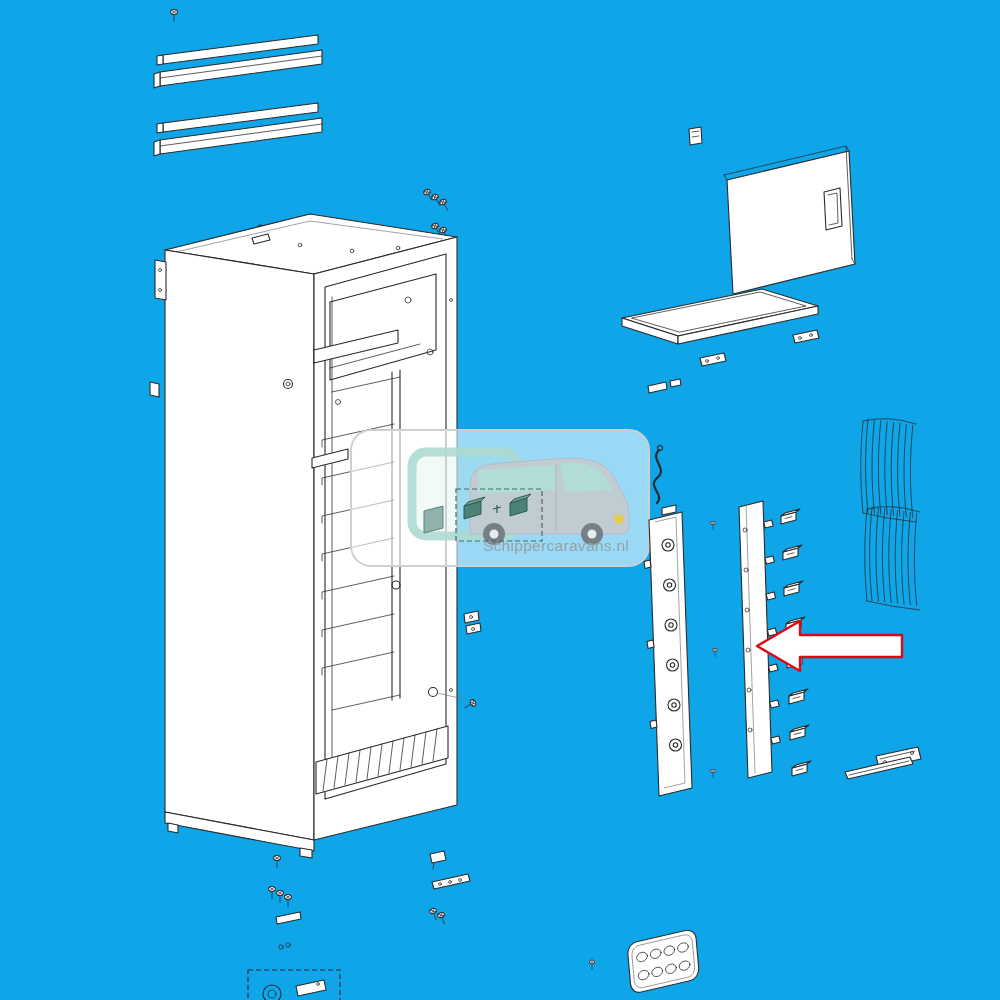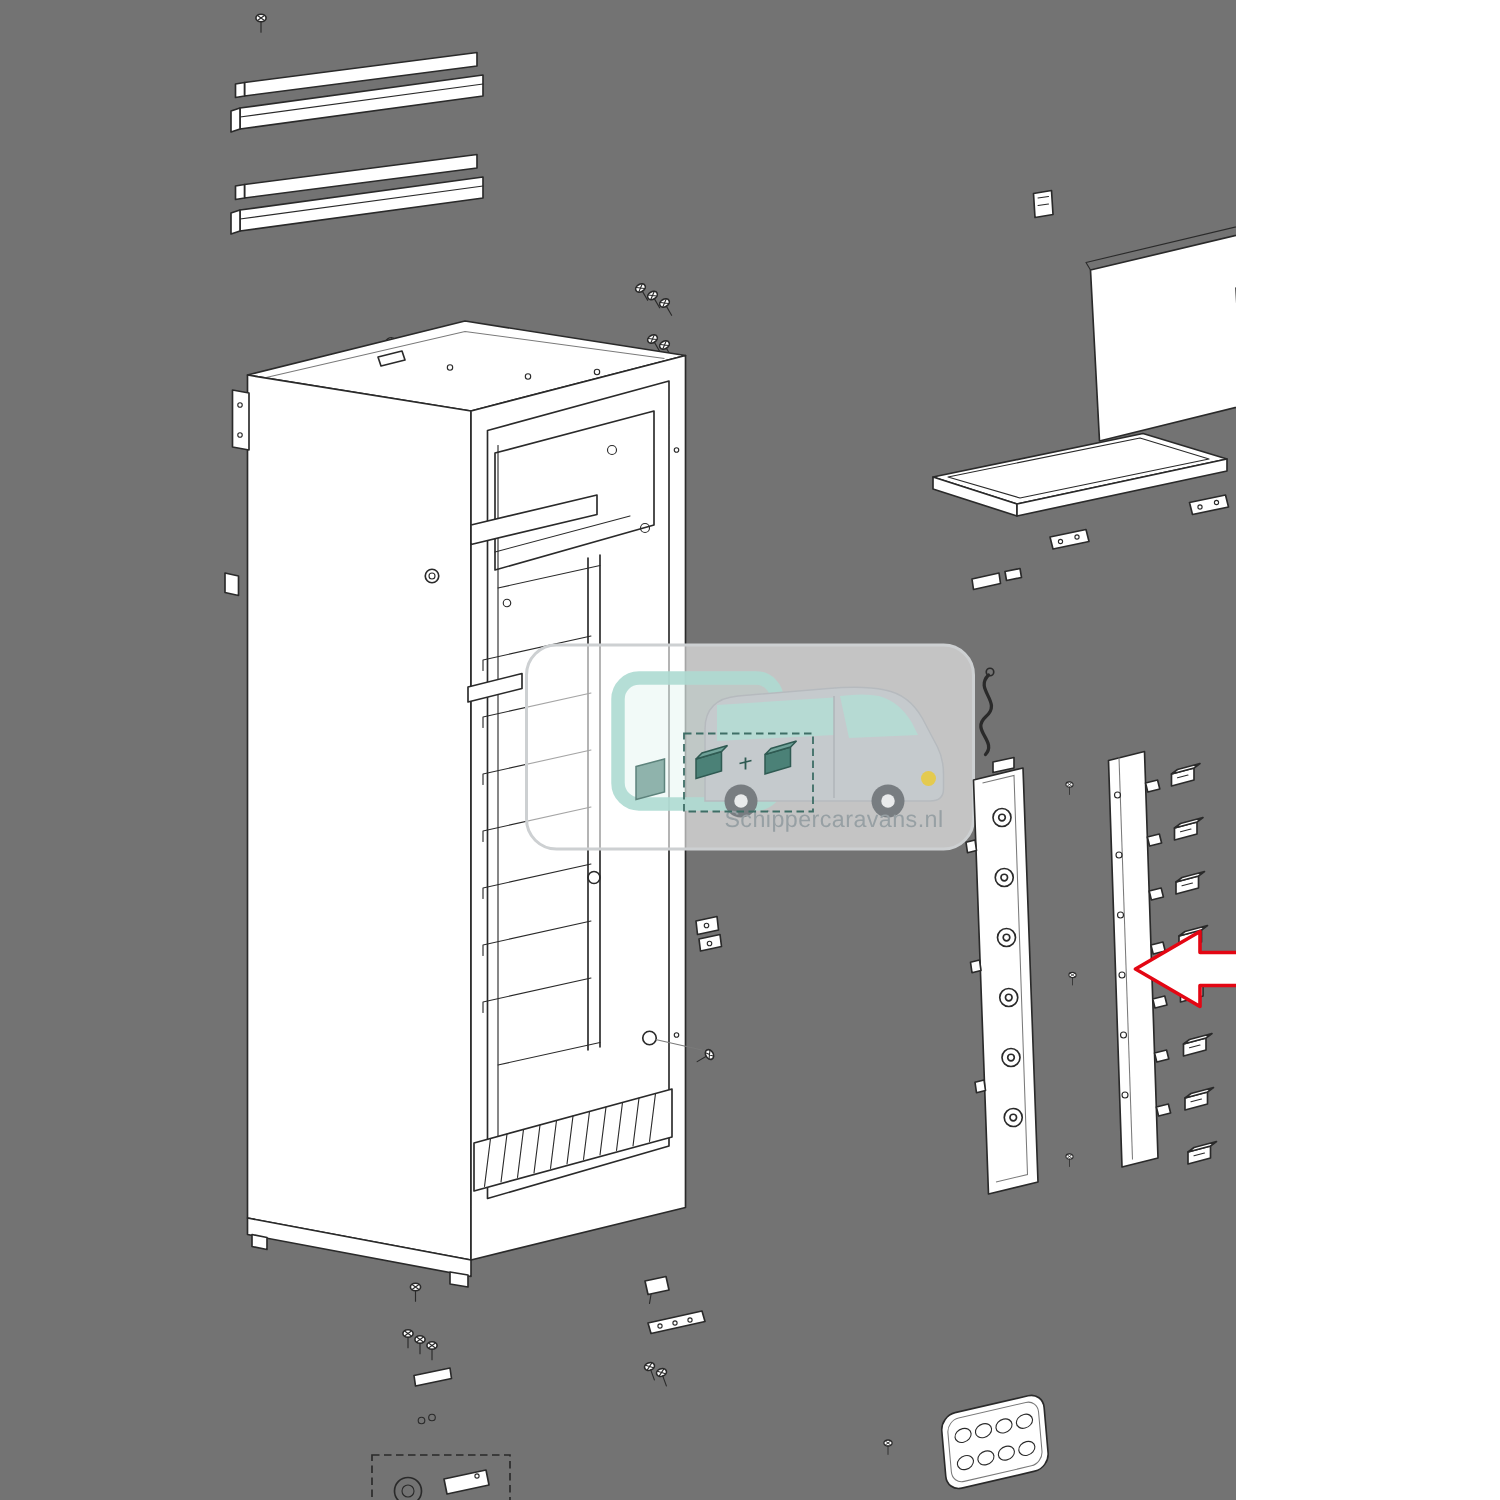--- a/index.html
+++ b/index.html
@@ -1,16 +1,16 @@
 <!DOCTYPE html>
 <html><head>
 <meta charset="utf-8">
 <style>
   html,body{margin:0;padding:0;background:#ffffff;}
-  .stage{position:relative;width:824px;height:1000px;background:#737373;overflow:hidden;
+  .stage{position:relative;width:1000px;height:1000px;background:#0ea5e9;overflow:hidden;
          font-family:"Liberation Sans",sans-serif;}
   svg{position:absolute;inset:0;}
   .ln{fill:none;stroke:#2a2a2a;stroke-width:1.1;stroke-linejoin:round;stroke-linecap:round;}
   .fw{fill:#ffffff;stroke:#2a2a2a;stroke-width:1.1;stroke-linejoin:round;}
   .thin{stroke-width:.75;}
   .lt{fill:none;stroke:#7a7a7a;stroke-width:.7;}
   .dash{fill:none;stroke:#2a2a2a;stroke-width:1.1;stroke-dasharray:5 3;}
   .wmtext{font:15.5px "Liberation Sans",sans-serif;fill:#97a0a4;letter-spacing:.3px;}
 </style>
 </head>

